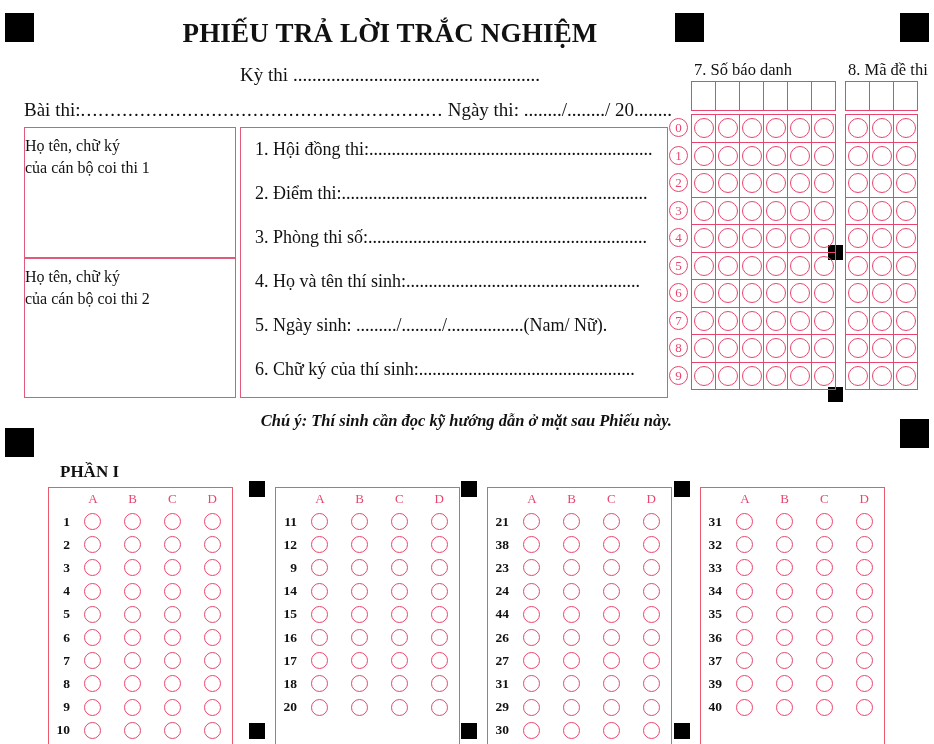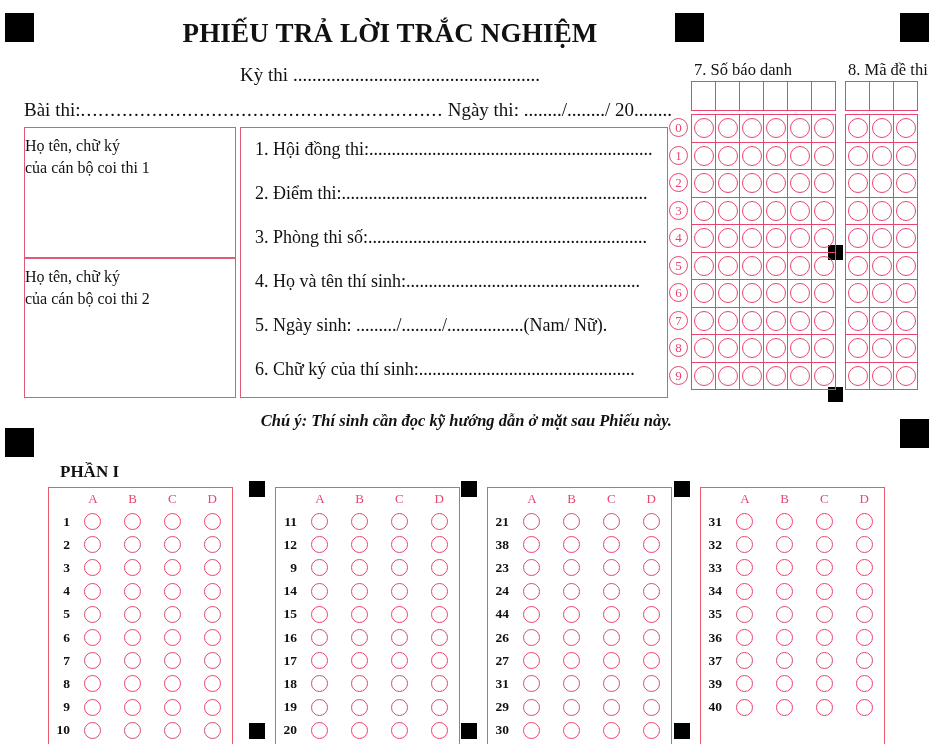--- a/index.html
+++ b/index.html
@@ -937,35 +937,20 @@
         <div class="ans-bubble"></div>
       </div>
       <div class="ans-opt">
         <div class="ans-bubble"></div>
       </div>
       <div class="ans-opt">
         <div class="ans-bubble"></div>
       </div>
     </div>
     <div class="ans-row">
-      <div class="ans-num">19</div>
-      <div class="ans-opt">
-        <div class="ans-bubble"></div>
-      </div>
-      <div class="ans-opt">
-        <div class="ans-bubble"></div>
-      </div>
-      <div class="ans-opt">
-        <div class="ans-bubble"></div>
-      </div>
-      <div class="ans-opt">
-        <div class="ans-bubble"></div>
-      </div>
-    </div>
-    <div class="ans-row">
       <div class="ans-num">20</div>
       <div class="ans-opt">
         <div class="ans-bubble"></div>
       </div>
       <div class="ans-opt">
         <div class="ans-bubble"></div>
       </div>
       <div class="ans-opt">
         <div class="ans-bubble"></div>
       </div>

